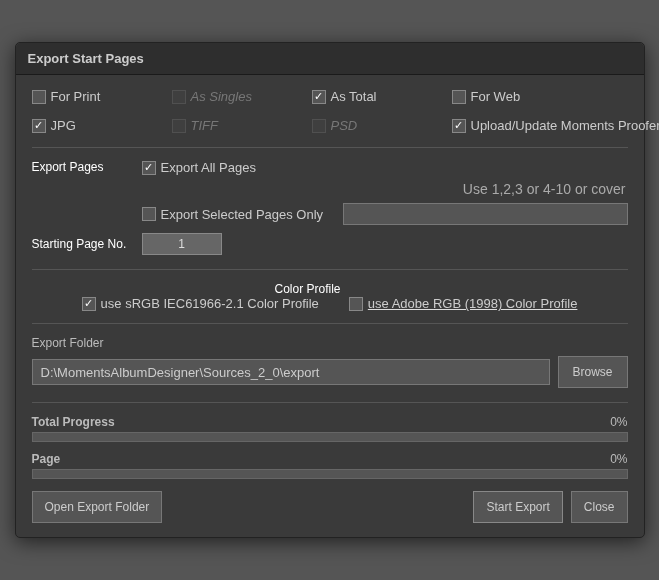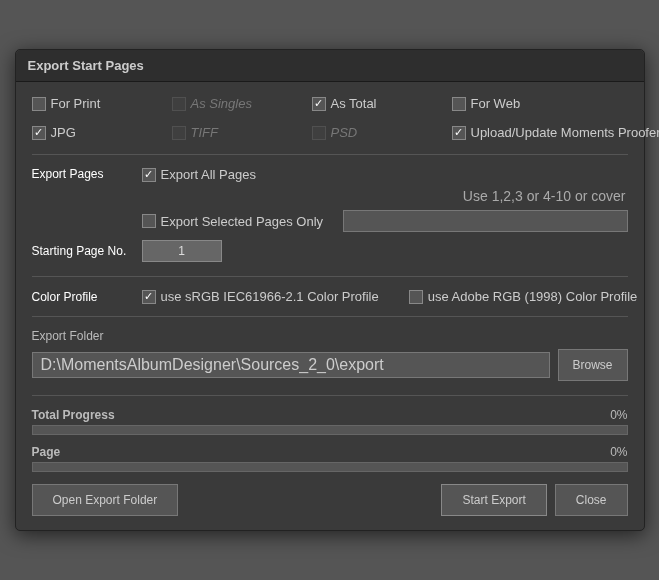--- a/index.html
+++ b/index.html
@@ -136,20 +136,21 @@
       border: 1px solid #888;
       color: #ddd;
       text-align: center;
       font-size: 12px;
     }
     
     .color-profile-row {
       display: flex;
       align-items: center;
       margin-bottom: 4px;
+      flex-direction: column;
     }
     .color-opts {
       display: flex;
       align-items: center;
       gap: 30px;
       flex: 1;
     }
     
     .folder-label {
       color: #bbb;
@@ -162,21 +163,21 @@
       gap: 8px;
       margin-bottom: 14px;
     }
     .folder-input {
       flex: 1;
       height: 26px;
       background: #555;
       border: 1px solid #777;
       color: #ccc;
       padding: 2px 8px;
-      font-size: 16px;
+      font-size: 13px;
     }
     .browse-btn {
       width: 70px;
       height: 32px;
       background: #555;
       border: 1px solid #777;
       color: #ccc;
       font-size: 12px;
       cursor: pointer;
     }
@@ -213,21 +214,21 @@
       justify-content: space-between;
       margin-top: 12px;
     }
     .btn {
       height: 32px;
       background: #555;
       border: 1px solid #777;
       color: #ccc;
       font-size: 12px;
       cursor: pointer;
-      padding: 0 20px;
+      padding: 0 12px;
     }
     .btn-right {
       display: flex;
       gap: 8px;
     }
     .btn-primary {
       background: #555;
       border: 1px solid #888;
     }
   </style>
@@ -303,21 +304,21 @@
 
     <hr class="sep">
 
     <div class="color-profile-row">
       <div class="section-label">Color Profile</div>
       <div class="color-opts">
         <div class="cb-wrap" style="min-width:auto;">
           <div class="checkbox checked"></div>
           <span class="cb-label">use sRGB IEC61966-2.1 Color Profile</span>
         </div>
-        <div class="cb-wrap" style="min-width:auto;">
+        <div class="cb-wrap" style="min-width:auto;text-decoration:underline;">
           <div class="checkbox"></div>
           <span class="cb-label">use Adobe RGB (1998) Color Profile</span>
         </div>
       </div>
     </div>
 
     <hr class="sep">
 
     <div class="folder-label">Export Folder</div>
     <div class="folder-row">

